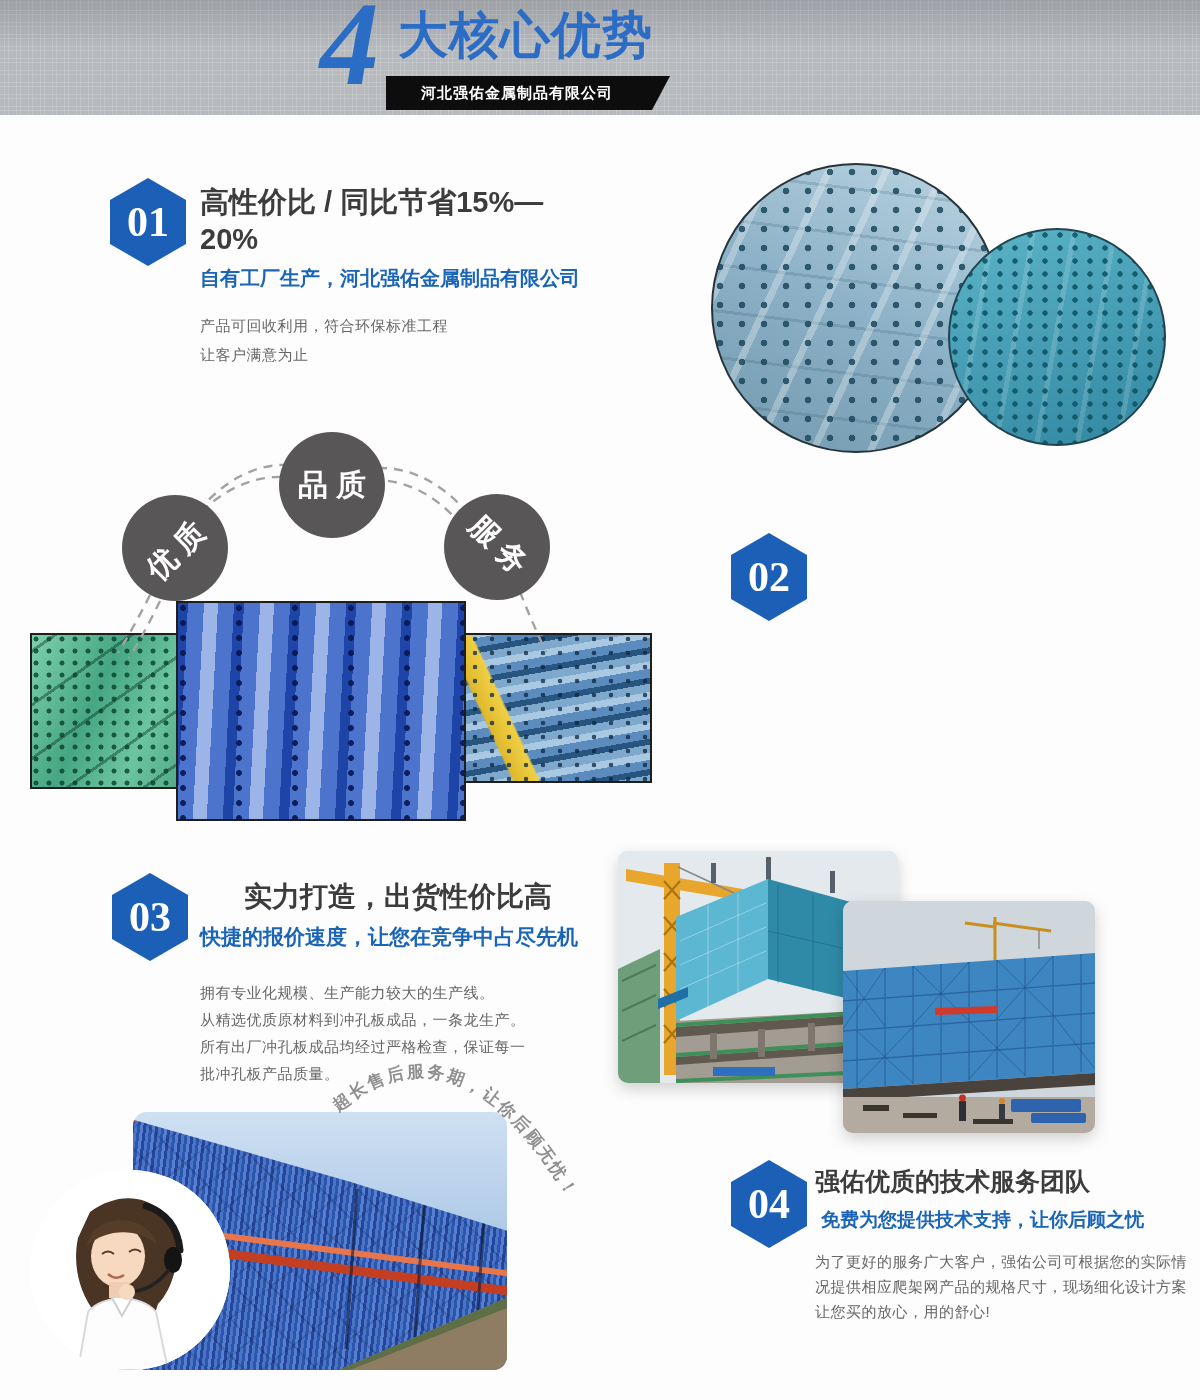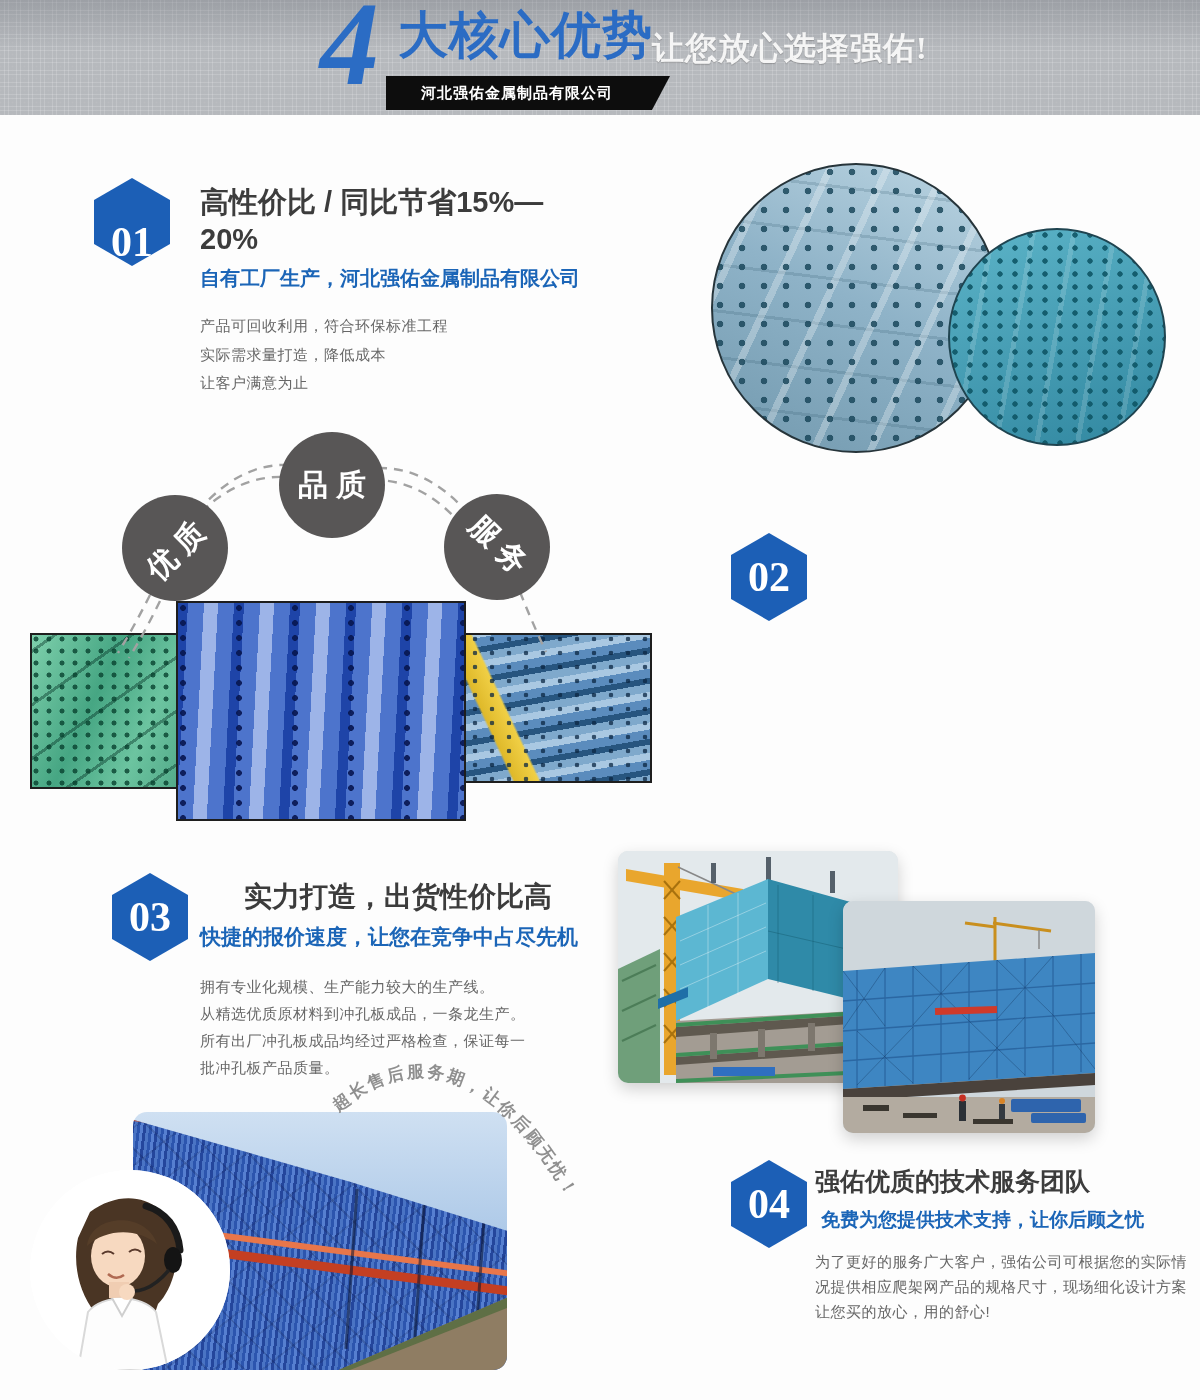--- a/index.html
+++ b/index.html
@@ -120,33 +120,31 @@
   .dash-svg{position:absolute;left:80px;top:425px;width:520px;height:240px;z-index:3;pointer-events:none;}
 </style>
 </head>
 <body>
 
 <div class="page">
 
   <div class="topbar">
     <div class="big-num">4</div>
     <div class="head-title">大核心优势</div>
-    <div class="head-tagline">让您放心选择强佑!</div>
     <div class="head-banner">河北强佑金属制品有限公司</div>
   </div>
 
-  <div class="hex" style="left:94px;top:178px;align-items:flex-end;">
+  <div class="hex" style="left:110px;top:178px;">
     <span>01</span>
   </div>
   <div class="sec" style="left:200px;top:183px;">
     <div class="sec-title sans" style="font-size:29px;">高性价比 / 同比节省15%—20%</div>
     <div class="sec-sub" style="font-size:20px;">自有工厂生产，河北强佑金属制品有限公司</div>
     <div class="sec-body" style="line-height:28.6px;">
       <div>产品可回收利用，符合环保标准工程</div>
-      <div>实际需求量打造，降低成本</div>
       <div>让客户满意为止</div>
     </div>
   </div>
 
   <div class="circle-photo circ-big"></div>
   <div class="circle-photo circ-small"></div>
 
   <svg class="dash-svg" viewBox="0 0 520 240">
     <g fill="none" stroke="#a2a2a2" stroke-width="2.4" stroke-dasharray="9 7">
       <path d="M 118 86 Q 160 38 208 40"></path>
@@ -176,21 +174,21 @@
   <div class="hex" style="left:731px;top:533px;">
     <span>02</span>
   </div>
 
   <div class="hex" style="left:112px;top:873px;">
     <span>03</span>
   </div>
   <div class="sec" style="left:200px;top:878px;">
     <div class="sec-title serif" style="font-size:28px;margin-left:44px;">实力打造，出货性价比高</div>
     <div class="sec-sub" style="font-size:21px;margin-top:7px;">快捷的报价速度，让您在竞争中占尽先机</div>
-    <div class="sec-body" style="line-height:27px;margin-top:22px;">
+    <div class="sec-body" style="line-height:27px;margin-top:28px;">
       <div>拥有专业化规模、生产能力较大的生产线。</div>
       <div>从精选优质原材料到冲孔板成品，一条龙生产。</div>
       <div>所有出厂冲孔板成品均经过严格检查，保证每一</div>
       <div>批冲孔板产品质量。</div>
     </div>
   </div>
 
   <div class="photo-rounded bld-left">
     <svg viewBox="0 0 280 232" width="280" height="232">
       <rect width="280" height="232" fill="#e3e9ec"></rect>

